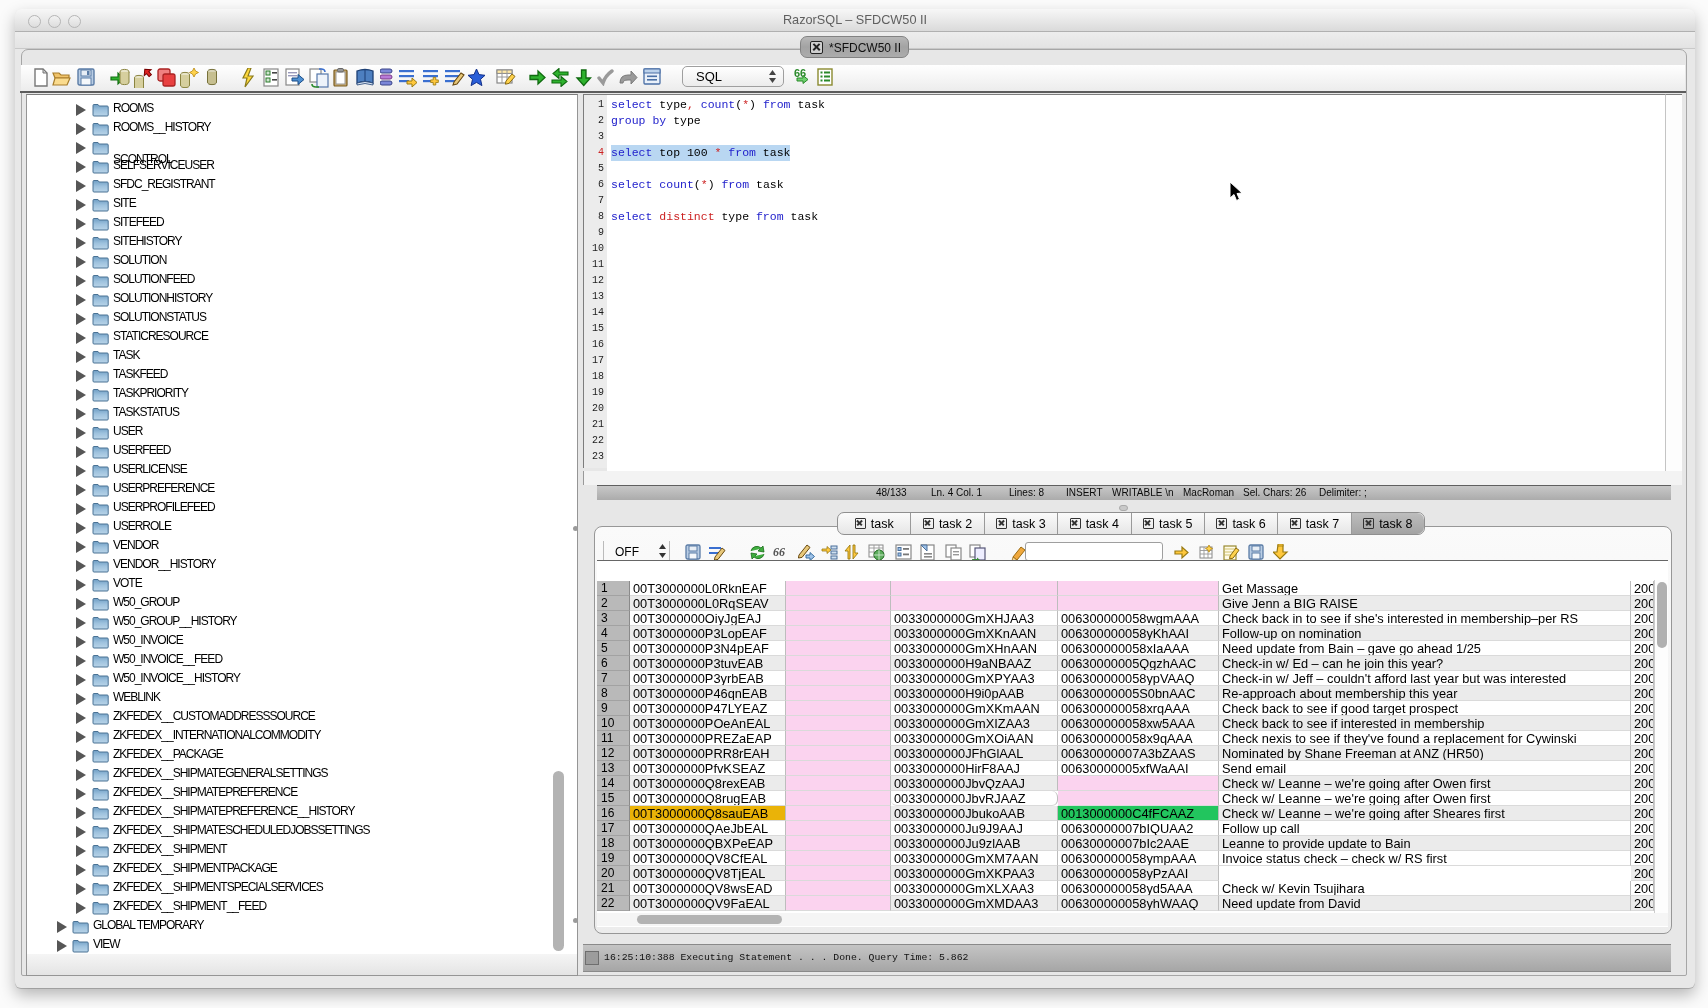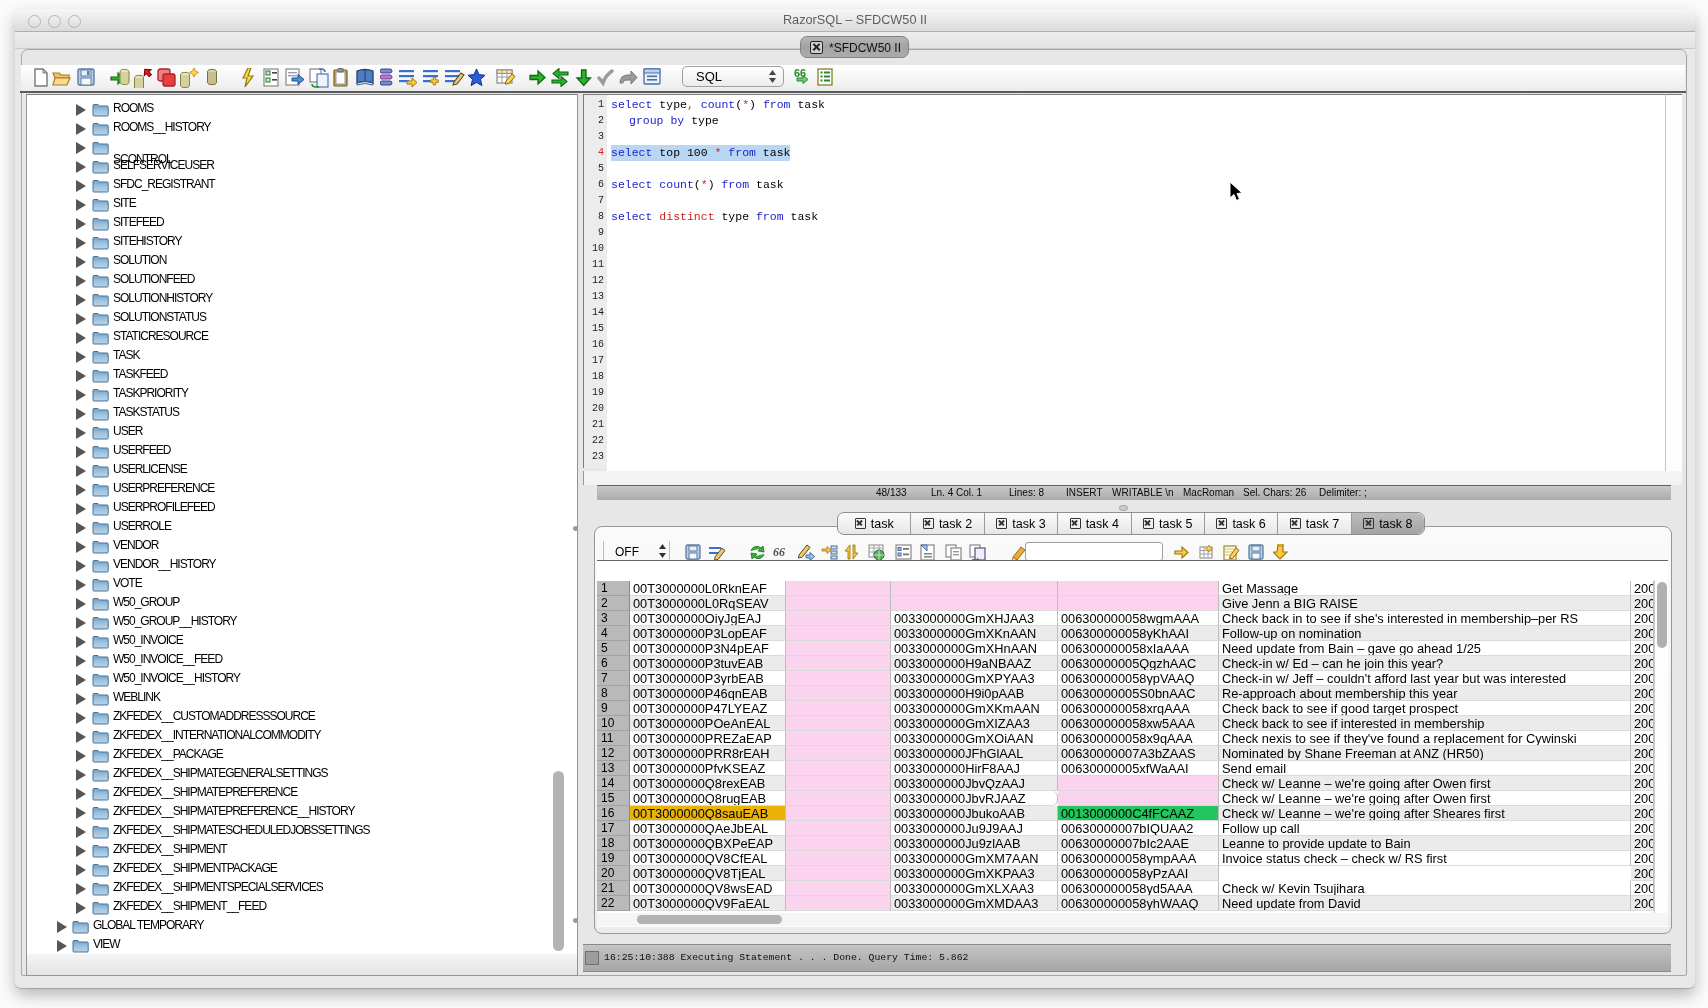--- a/index.html
+++ b/index.html
@@ -900,21 +900,21 @@
       <div class="gl" style="left:0;top:258px;height:16px;line-height:16px;">17</div>
       <div class="gl" style="left:0;top:274px;height:16px;line-height:16px;">18</div>
       <div class="gl" style="left:0;top:290px;height:16px;line-height:16px;">19</div>
       <div class="gl" style="left:0;top:306px;height:16px;line-height:16px;">20</div>
       <div class="gl" style="left:0;top:322px;height:16px;line-height:16px;">21</div>
       <div class="gl" style="left:0;top:338px;height:16px;line-height:16px;">22</div>
       <div class="gl" style="left:0;top:354px;height:16px;line-height:16px;">23</div>
     </div>
     <div id="editor">
       <div class="cl" style="top:2px;height:16px;line-height:16px;"><span class="kw">select</span> type<span class="rd">,</span> <span class="kw">count</span>(<span class="rd">*</span>) <span class="kw">from</span> task</div>
-      <div class="cl" style="top:18px;height:16px;line-height:16px;margin-left:18px;"><span class="kw">group</span> <span class="kw">by</span> type</div>
+      <div class="cl" style="top:18px;height:16px;line-height:16px;"><span class="kw">group</span> <span class="kw">by</span> type</div>
       <div class="cl" style="top:50px;height:16px;line-height:16px;"><span style="background:#b9d7f2;display:inline-block;height:16px;"><span class="kw">select</span> top 100 <span class="rd">*</span> <span class="kw">from</span> task</span></div>
       <div class="cl" style="top:82px;height:16px;line-height:16px;"><span class="kw">select</span> <span class="kw">count</span>(<span class="rd">*</span>) <span class="kw">from</span> task</div>
       <div class="cl" style="top:114px;height:16px;line-height:16px;"><span class="kw">select</span> <span class="rd">distinct</span> type <span class="kw">from</span> task</div>
     </div>
     <div id="edscroll"></div>
     <div id="edhstrip"></div>
     <div id="edstatus">
       <span style="position:absolute;left:279px;top:1px;">48/133</span>
       <span style="position:absolute;left:334px;top:1px;">Ln. 4 Col. 1</span>
       <span style="position:absolute;left:412px;top:1px;">Lines: 8</span>

